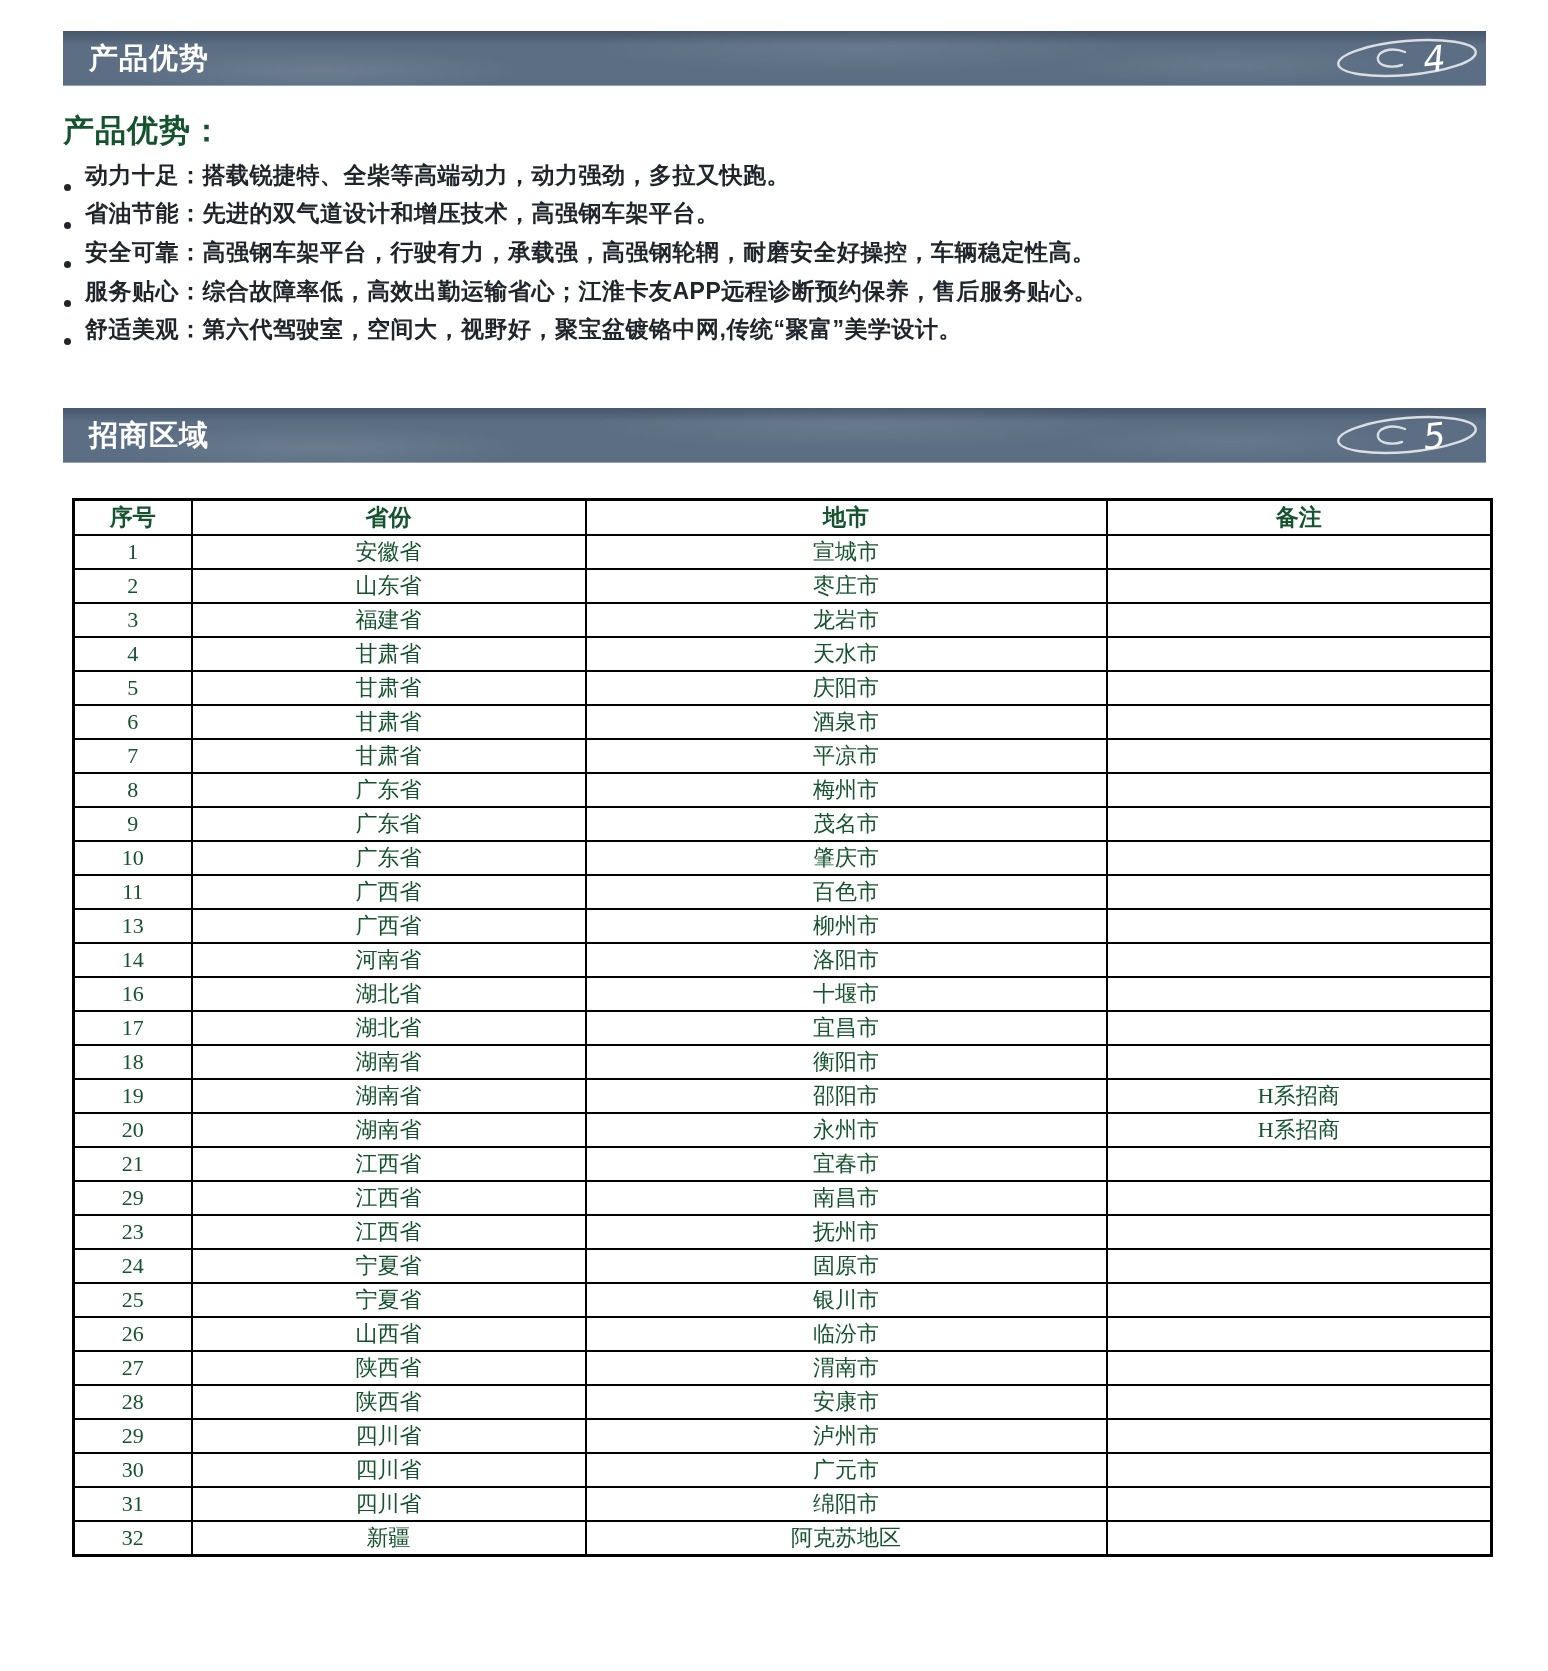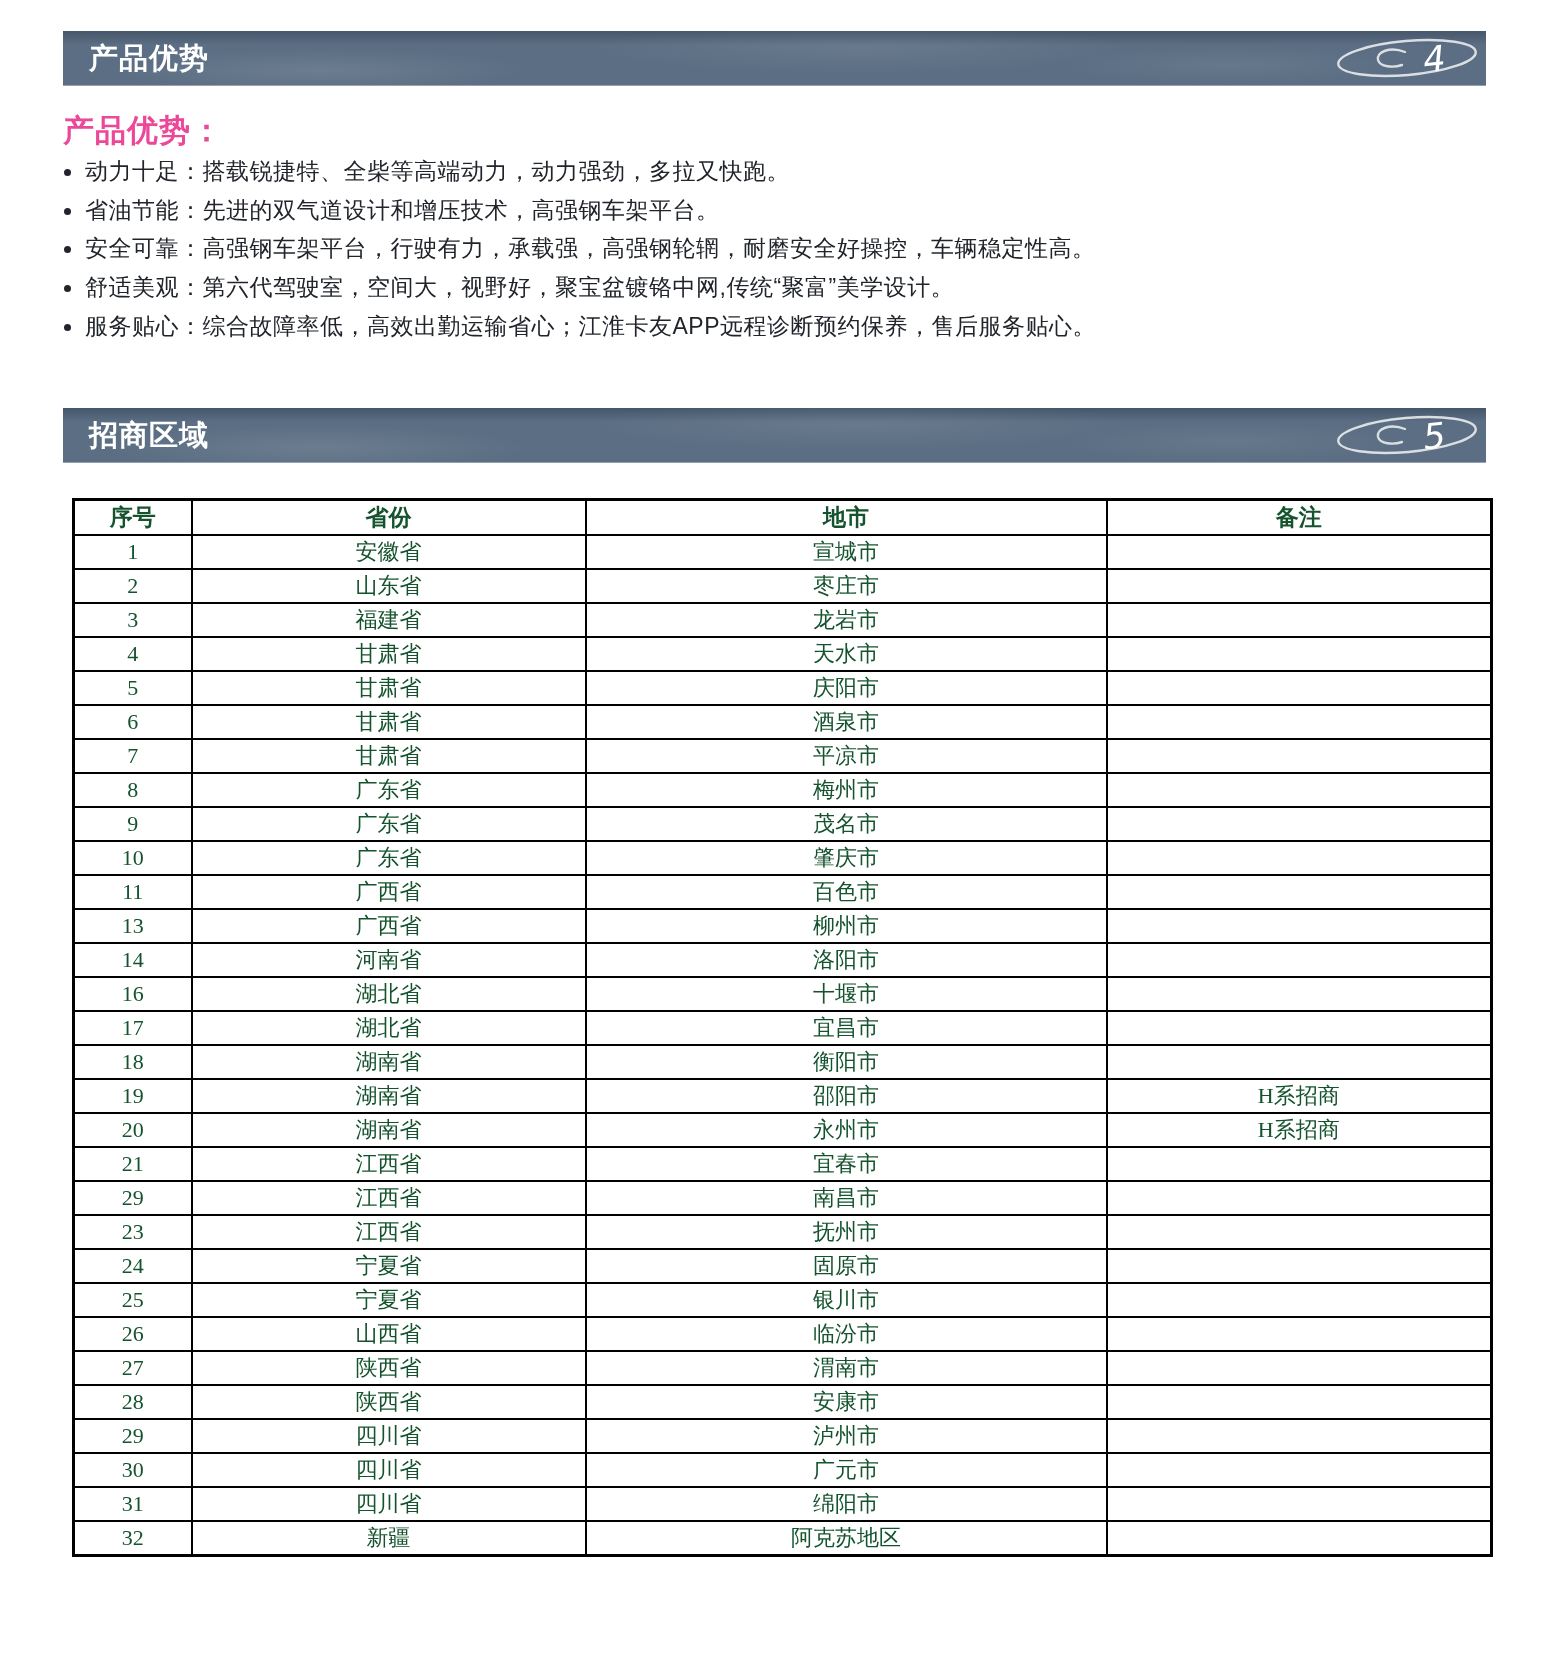--- a/index.html
+++ b/index.html
@@ -34,28 +34,28 @@
   .page-badge{position:absolute;right:3px;top:5px;width:148px;height:45px;}
   .page-badge svg{position:absolute;left:0;top:0;}
   .badge-num{
     font-family:"DejaVu Sans",sans-serif;font-style:italic;font-weight:400;
     font-size:35px;fill:var(--bar-text);
   }
   .scribble{stroke:rgba(255,255,255,0.78);stroke-width:2.4;fill:none;stroke-linecap:round;}
   
   .heading{
     position:absolute;left:63px;top:110px;margin:0;
-    font-size:31px;font-weight:800;color:#ec4899;letter-spacing:1px;
+    font-size:31px;font-weight:800;color:#14532d;letter-spacing:1px;
   }
   .bullet-list{
     position:absolute;left:64px;top:152px;margin:0;padding:0;list-style:none;width:1420px;
   }
   .bullet-list li{
-    display:flex;align-items:center;height:38.7px;
-    font-size:23px;font-weight:400;color:var(--body-text);letter-spacing:0.5px;white-space:nowrap;
+    display:flex;align-items:flex-end;height:38.7px;
+    font-size:23px;font-weight:700;color:var(--body-text);letter-spacing:0.5px;white-space:nowrap;
   }
   .dot{
     flex:0 0 auto;width:7px;height:7px;border-radius:50%;
     background:var(--body-text);margin-right:14px;margin-top:2px;
   }
   
   .region-table{
     position:absolute;left:72px;top:498px;width:1418px;
     border-collapse:collapse;table-layout:fixed;
     font-family:"Liberation Serif",serif;color:#14532d;
@@ -94,25 +94,25 @@
       <li>
         <span class="dot"></span>
         <span>省油节能：先进的双气道设计和增压技术，高强钢车架平台。</span>
       </li>
       <li>
         <span class="dot"></span>
         <span>安全可靠：高强钢车架平台，行驶有力，承载强，高强钢轮辋，耐磨安全好操控，车辆稳定性高。</span>
       </li>
       <li>
         <span class="dot"></span>
+        <span>服务贴心：综合故障率低，高效出勤运输省心；江淮卡友APP远程诊断预约保养，售后服务贴心。</span>
+      </li>
+      <li>
+        <span class="dot"></span>
         <span>舒适美观：第六代驾驶室，空间大，视野好，聚宝盆镀铬中网,传统“聚富”美学设计。</span>
-      </li>
-      <li>
-        <span class="dot"></span>
-        <span>服务贴心：综合故障率低，高效出勤运输省心；江淮卡友APP远程诊断预约保养，售后服务贴心。</span>
       </li>
     </ul>
 
   <div class="section-bar bar-2">
     <span class="bar-title">招商区域</span>
     <span class="page-badge">
       <svg width="148" height="45" viewBox="0 0 148 45">
         <ellipse class="scribble" cx="72" cy="22" rx="69" ry="17" transform="rotate(-5 72 22)"></ellipse>
         <path class="scribble" d="M70 16 C 55 10, 41 16, 43 24 C 45 31, 58 32, 67 29"></path>
         <text class="badge-num" x="88" y="35" transform="rotate(-6 100 22)">5</text>

